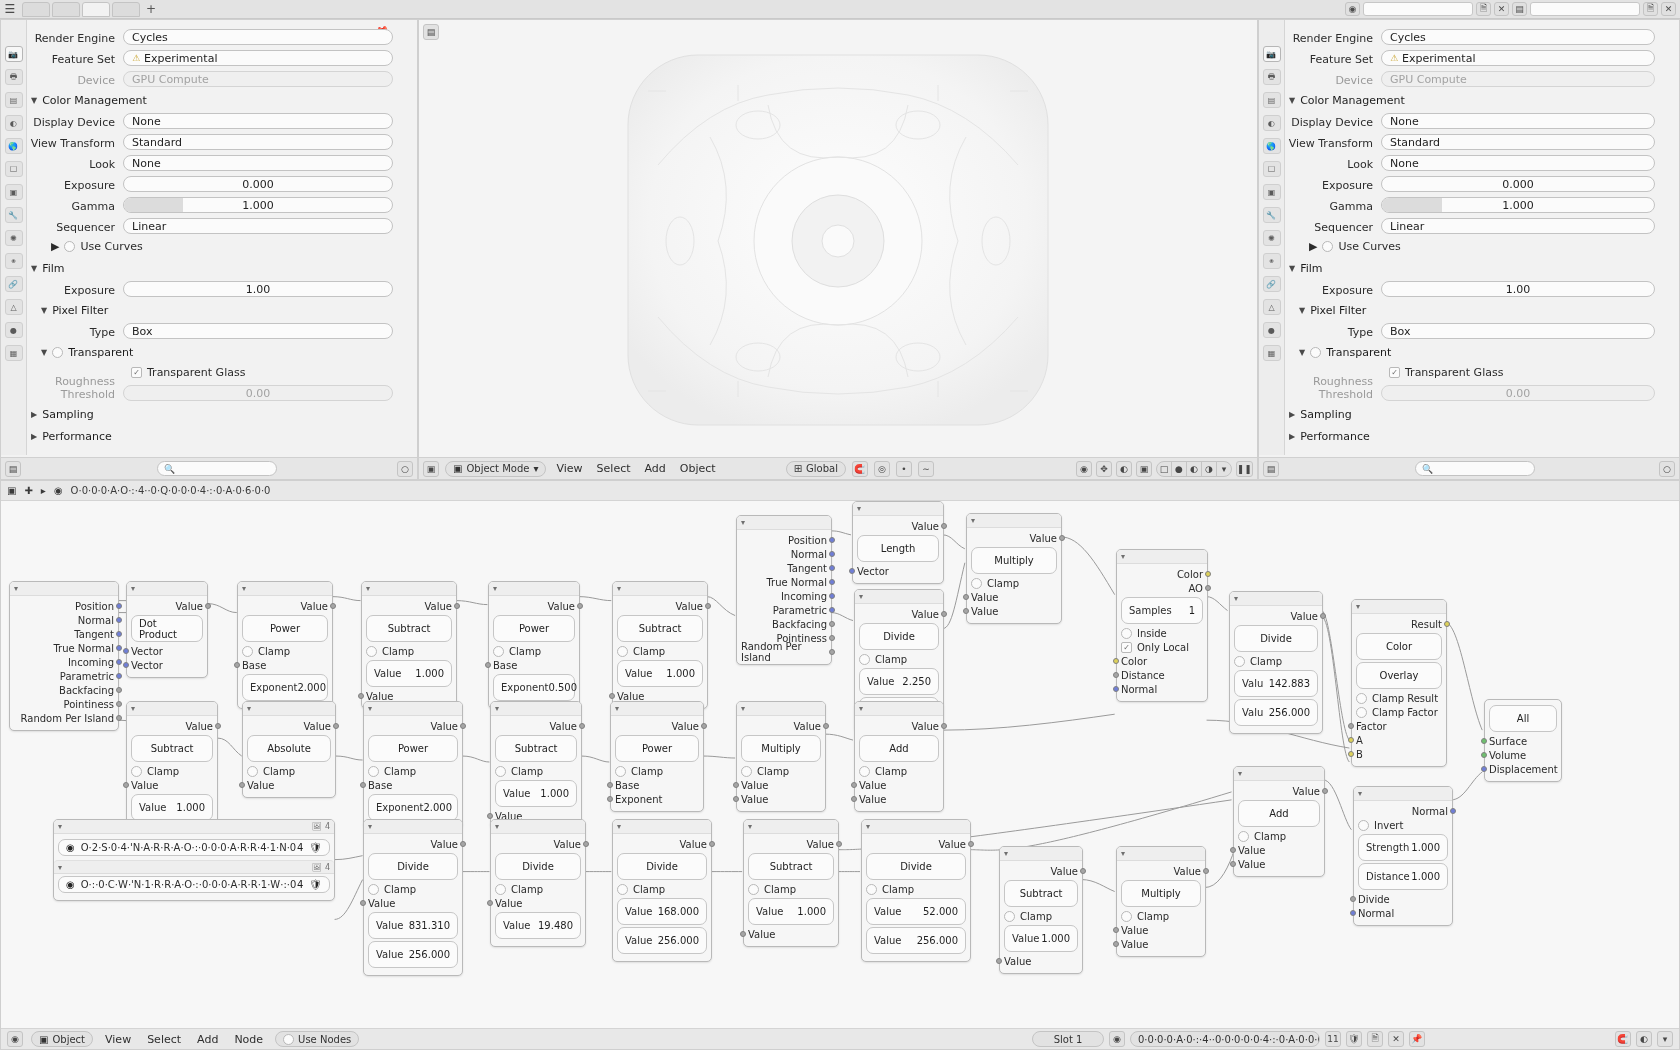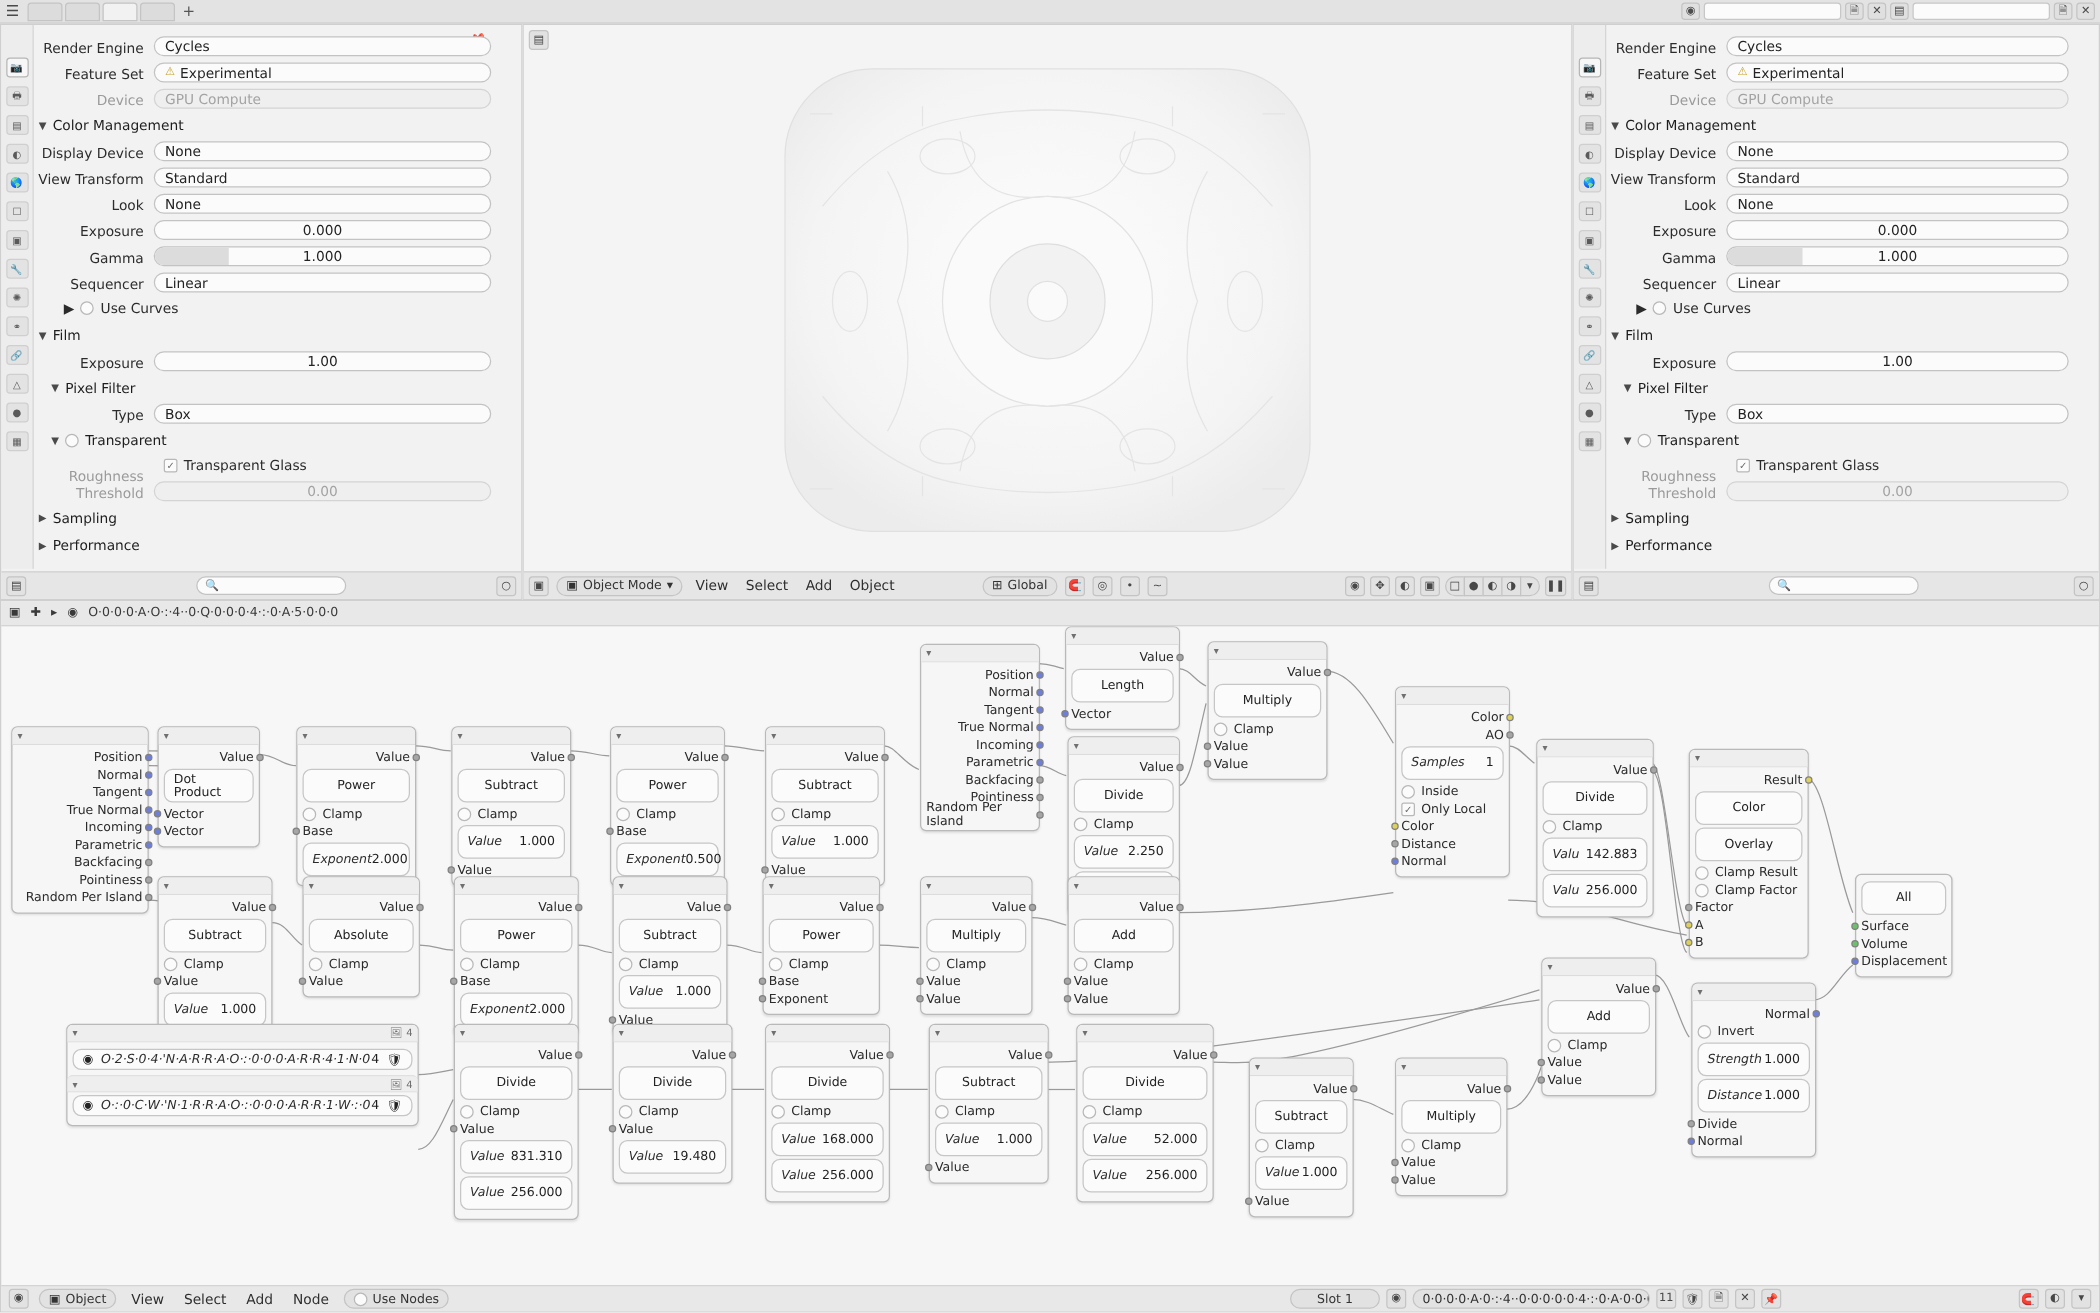--- a/index.html
+++ b/index.html
@@ -159,21 +159,21 @@
   .dot.r { right: -8px; }
   .dot.gray { background: #a6a6a6; }
   .dot.yellow { background: #ddd15a; }
   .dot.blue { background: #6f7ed8; }
   .dot.green { background: #6ec06e; }
   .nfield {
     height: 27px; margin: 2px 0; background: #fbfbfb; border: 1px solid #c6c6c6;
     border-radius: 7px; display: flex; align-items: center; padding: 0 7px;
     font-size: 10px; color: #232323; justify-content: space-between;
   }
-  .nfield .nm { color: #2c2c2c; font-style: italic; }
+  .nfield .nm { color: #2c2c2c; }
   .nfield .nv { color: #1f1f1f; }
   .nfield.center { justify-content: center; }
   .ncheck { display: flex; align-items: center; gap: 5px; height: 14px; font-size: 10px; }
 
   svg.links { position: absolute; left: 0; top: 0; width: 100%; height: 100%; pointer-events: none; }
   svg.links path { fill: none; stroke: #9a9a9a; stroke-width: 1; }
 </style>
 </head>
 <body>
 
@@ -516,21 +516,21 @@
     </div>
   </div>
 
   <div class="editor nodeeditor" style="left:0; top:480px; width:1680px; height:570px;">
 
     <div class="ne-header">
       <span>▣</span>
       <span>✚</span>
       <span>▸</span>
       <span>◉</span>
-      <span>O·0·0·0·A·O·:·4··0·Q·0·0·0·4·:·0·A·5·0·0·0</span>
+      <span>O·0·0·0·A·O·:·4··0·Q·0·0·0·4·:·0·A·0·6·0·0</span>
     </div>
 
     <div class="ne-canvas">
 
       <svg class="links" viewBox="0 0 1680 529" preserveAspectRatio="none">
         <path d="M118 100 C 140 100 140 100 160 103"></path>
         <path d="M118 112 C 140 112 140 112 160 121"></path>
         <path d="M118 220 C 140 220 140 230 160 238"></path>
         <path d="M207 103 C 220 103 225 112 236 112"></path>
         <path d="M217 238 C 228 238 232 250 241 256"></path>

